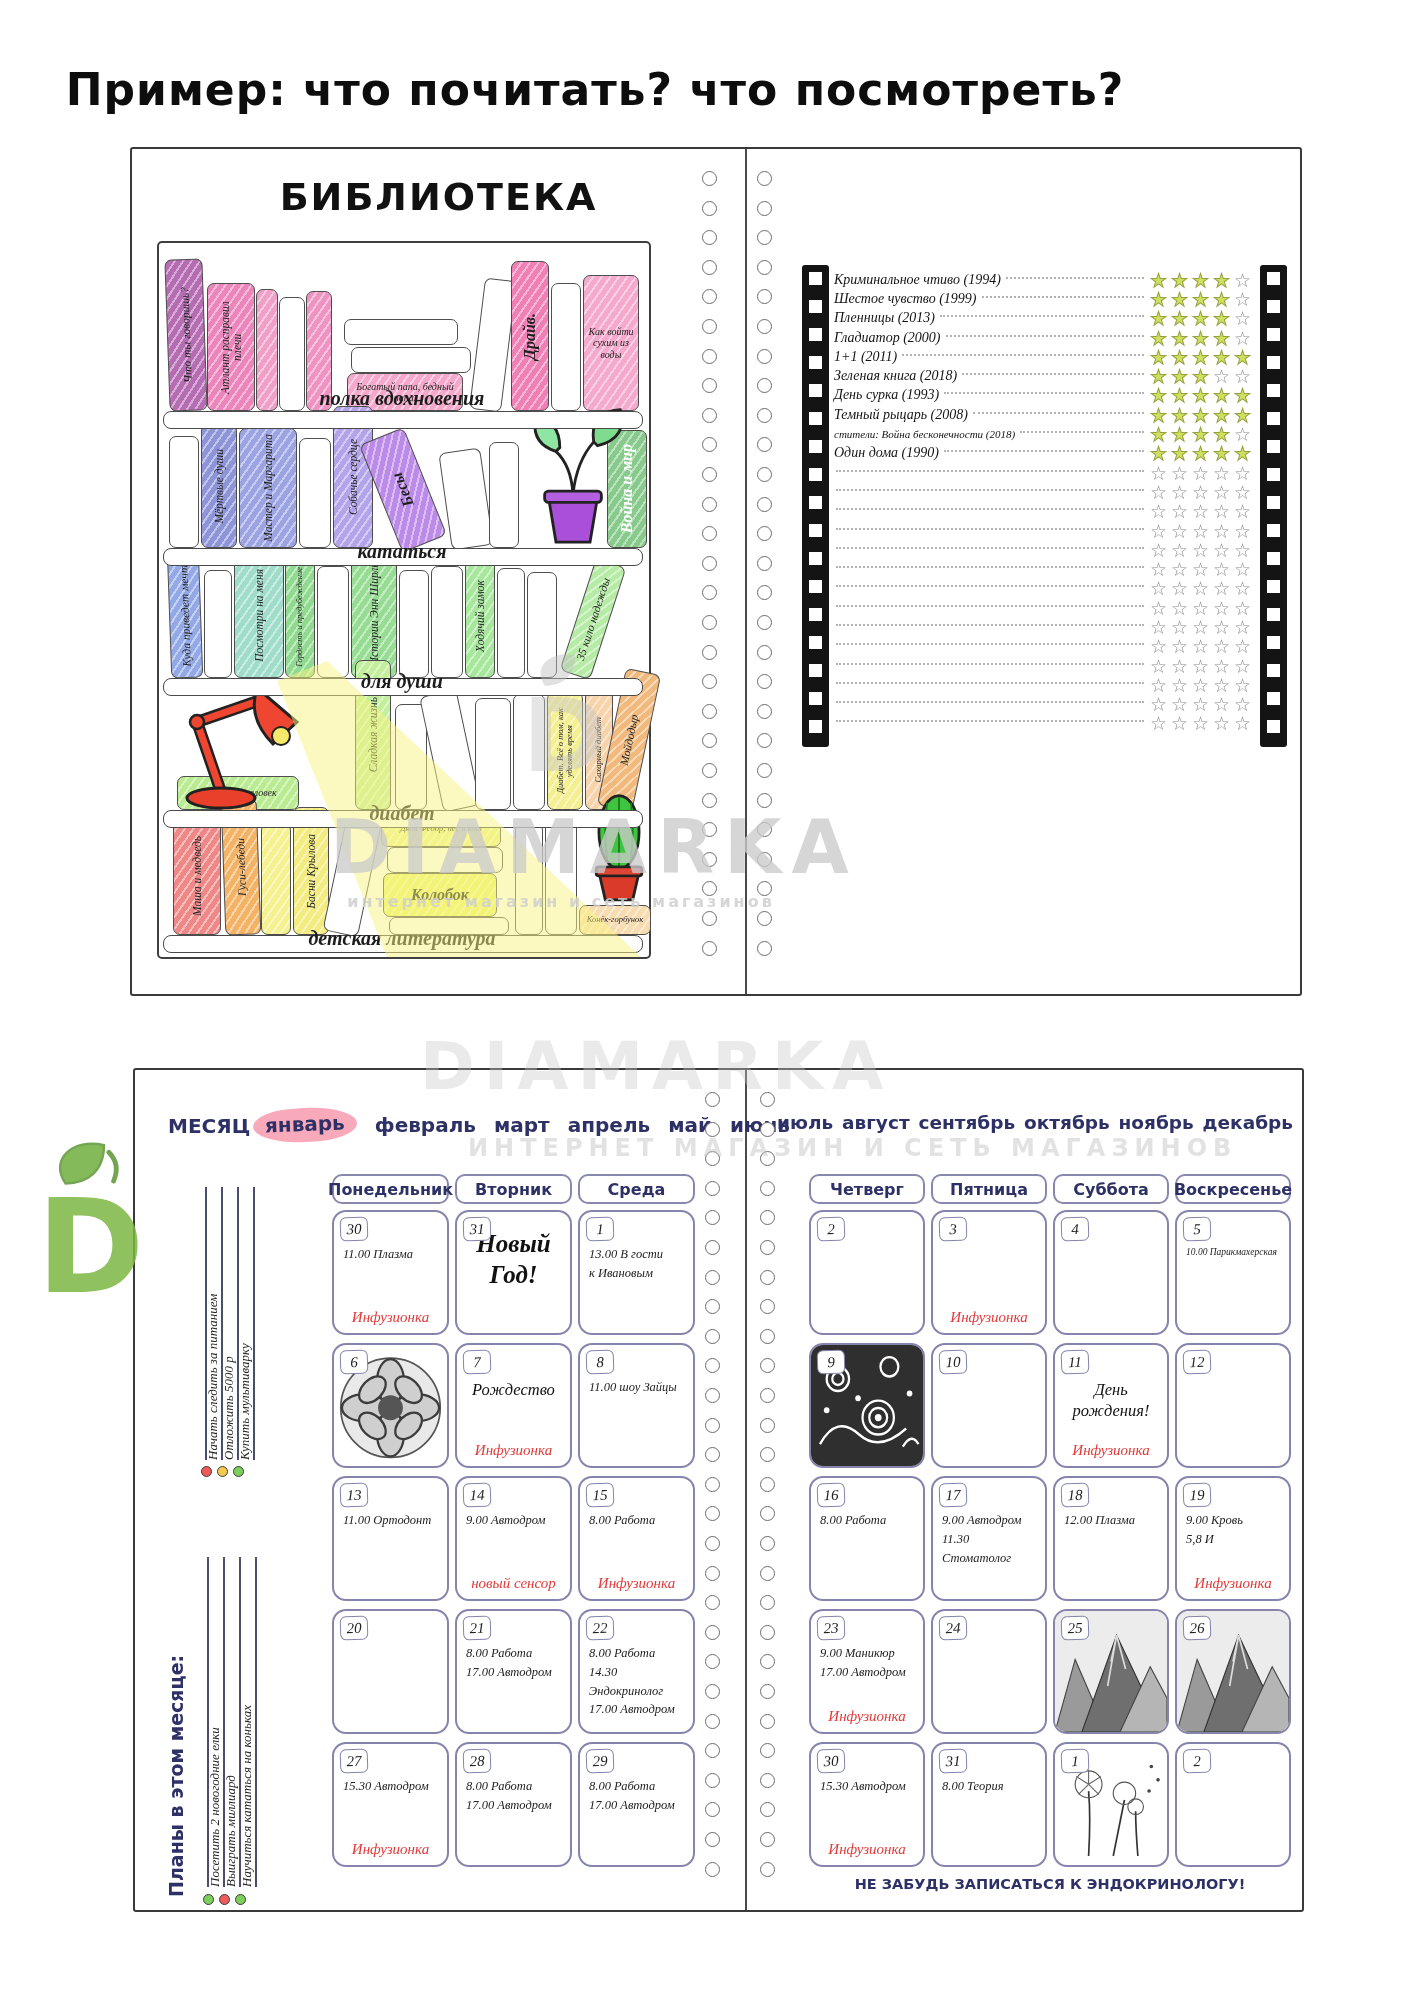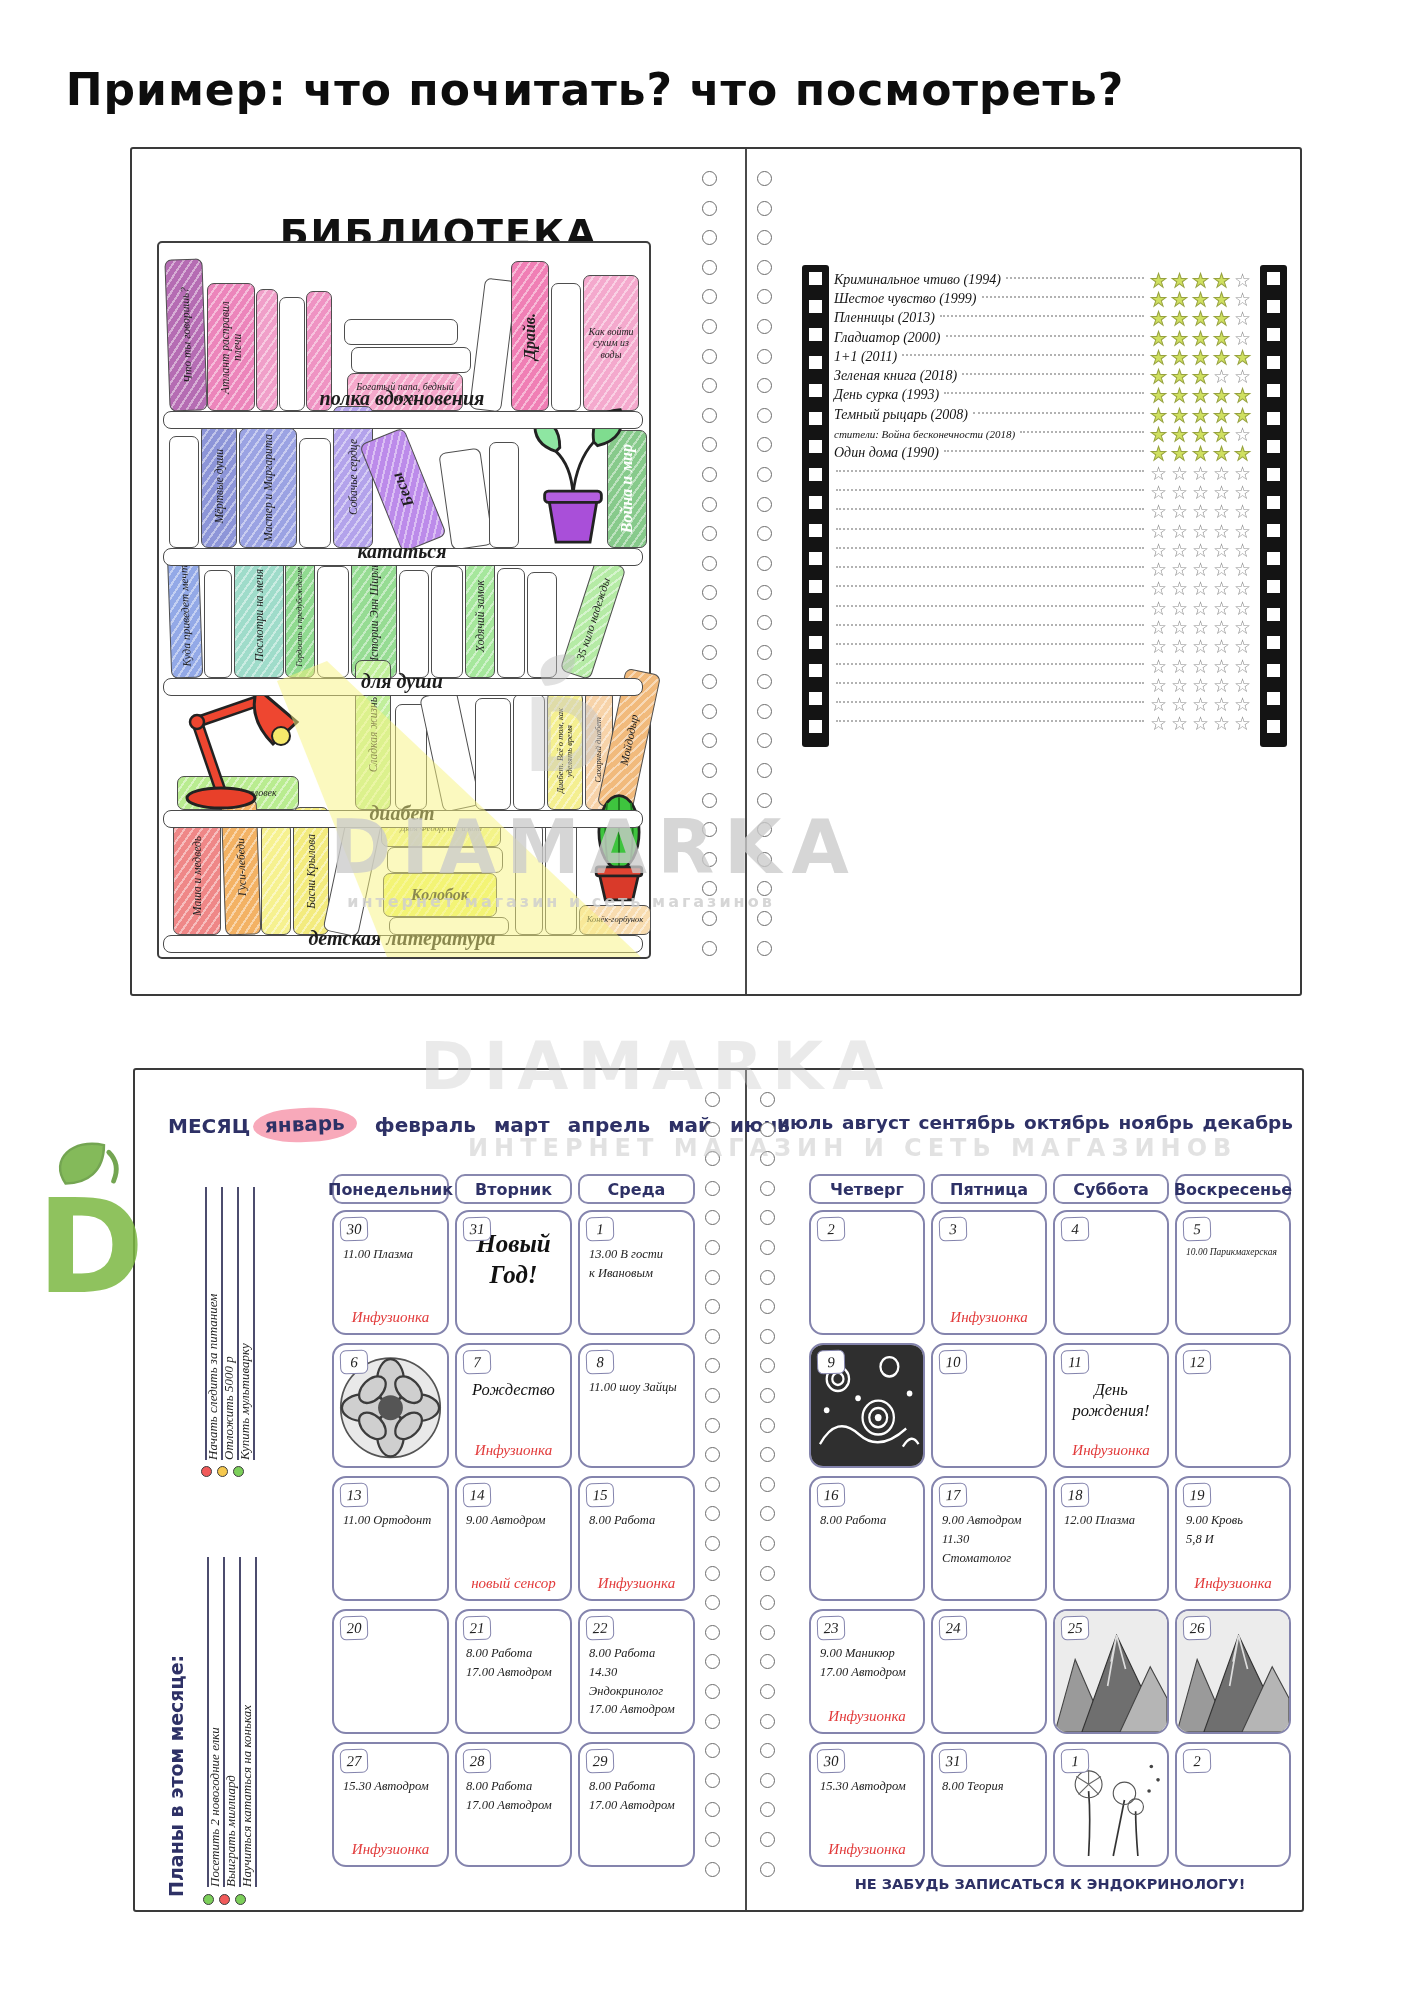--- a/index.html
+++ b/index.html
@@ -16,21 +16,21 @@
 
   .spread{position:absolute;background:#fff;border:2px solid #3a3a3a;border-radius:3px;}
   #spread1{left:130px;top:147px;width:1168px;height:845px;}
   #spread2{left:133px;top:1068px;width:1167px;height:840px;}
   .page-divider{position:absolute;top:0;bottom:0;width:2px;background:#4a4a4a;}
   #spread1 .page-divider{left:613px;}
   #spread2 .page-divider{left:610px;}
   .hole{position:absolute;width:13px;height:13px;border:1.6px solid #6d6d6d;border-radius:50%;background:#fff;}
 
   
-  #lib-title{position:absolute;left:0;top:26px;width:613px;text-align:center;font-size:38px;color:#111;letter-spacing:2px;margin-top:36px;}
+  #lib-title{position:absolute;left:0;top:26px;width:613px;text-align:center;font-size:38px;color:#111;letter-spacing:2px;}
   #bookcase{position:absolute;left:25px;top:92px;width:490px;height:714px;border:2px solid #3f3f3f;border-radius:5px;background:#fff;}
   .board{position:absolute;left:4px;width:478px;height:16px;background:#fff;border:1.6px solid #4a4a4a;border-radius:8px;z-index:3;}
   .shelf-label{position:absolute;left:0;width:486px;text-align:center;font-size:20px;font-weight:bold;color:#1c1c1c;z-index:4;}
   .book{position:absolute;border:1.6px solid #4e4e4e;border-radius:7px;overflow:hidden;z-index:2;display:flex;align-items:center;justify-content:center;}
   .bt{writing-mode:vertical-rl;transform:rotate(180deg);font-family:"Liberation Serif","DejaVu Serif",serif;font-style:italic;
       font-size:11.5px;line-height:1.08;color:#1f1f1f;text-align:center;max-height:96%;}
   .bt-h{font-family:"Liberation Serif","DejaVu Serif",serif;font-style:italic;font-size:10px;line-height:1.15;color:#1f1f1f;text-align:center;padding:2px 3px;}
   .bt.big,.bt-h.big{font-size:16px;font-weight:bold;}
   .bt.tiny,.bt-h.tiny{font-size:8.5px;}
   .bt.light{color:#fff;}

